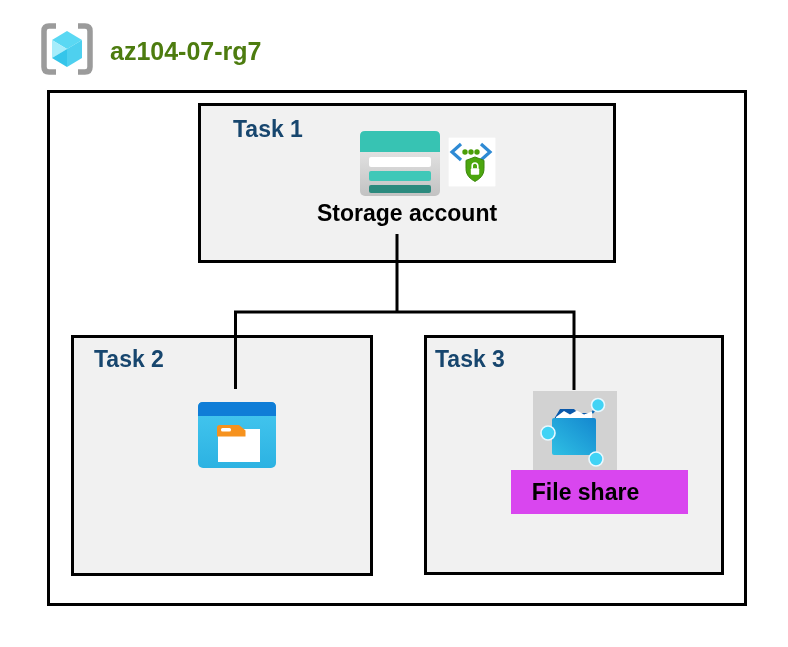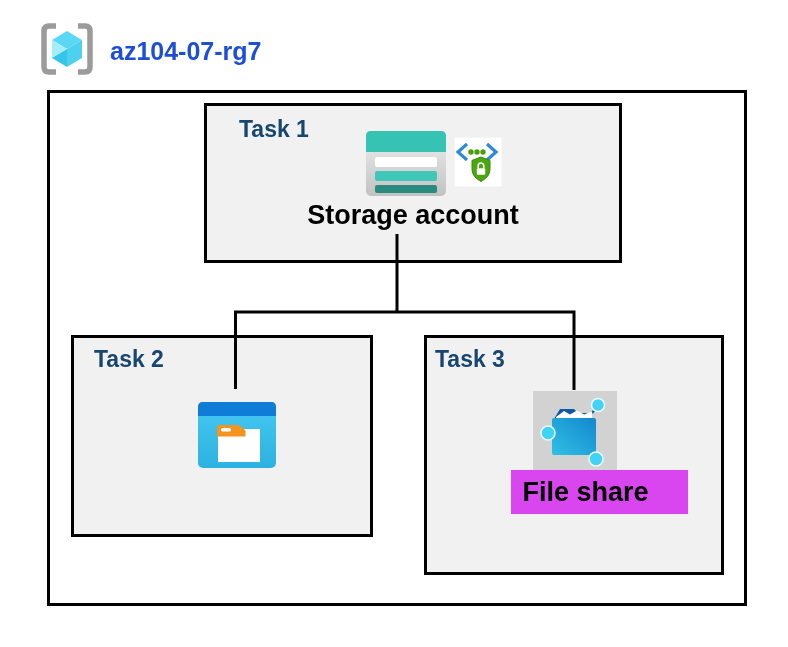--- a/index.html
+++ b/index.html
@@ -2,39 +2,39 @@
 <html><head>
 <meta charset="utf-8">
 <style>
   html,body{margin:0;padding:0;background:#ffffff;}
   #page{
     position:relative;width:788px;height:647px;background:#ffffff;
     font-family:"Liberation Sans",sans-serif;overflow:hidden;
   }
   .abs{position:absolute;}
   #rg-title{
-    left:110px;top:36px;font-size:25px;font-weight:bold;color:#1d4ed8;
+    left:110px;top:36px;font-size:25px;font-weight:bold;color:#4d7c0f;
     letter-spacing:0px;line-height:30px;
   }
   #outer-box{
     left:47px;top:90px;width:700px;height:516px;
     border:3px solid #000;box-sizing:border-box;background:#fff;
   }
   .task-box{
     background:#f1f1f1;border:3px solid #000;box-sizing:border-box;
   }
-  #task1{left:198px;top:103px;width:418px;height:160px;margin-left:6px;}
-  #task2{left:71px;top:335px;width:302px;height:202px;}
+  #task1{left:198px;top:103px;width:418px;height:160px;}
+  #task2{left:71px;top:335px;width:302px;height:241px;}
   #task3{left:424px;top:335px;width:300px;height:240px;}
   .task-label{
     position:absolute;font-size:23px;font-weight:bold;color:#17466e;line-height:26px;
     white-space:nowrap;
   }
   .resource-label{
-    position:absolute;font-size:27px;font-weight:bold;color:#000;white-space:nowrap;
+    position:absolute;font-size:23px;font-weight:bold;color:#000;white-space:nowrap;
   }
   #task1 .task-label{left:32px;top:10px;}
   #task2 .task-label{left:20px;top:8px;}
   #task3 .task-label{left:8px;top:8px;}
   #storage-label{left:0;top:94px;width:100%;text-align:center;}
   #blob-label{left:13px;top:148px;width:100%;text-align:center;}
   #fileshare-icon-block{left:106px;top:53px;width:84px;height:80px;background:#d2d2d2;}
   #fileshare-label-block{
     left:84px;top:132px;width:177px;height:44px;background:#d946ef;
   }

